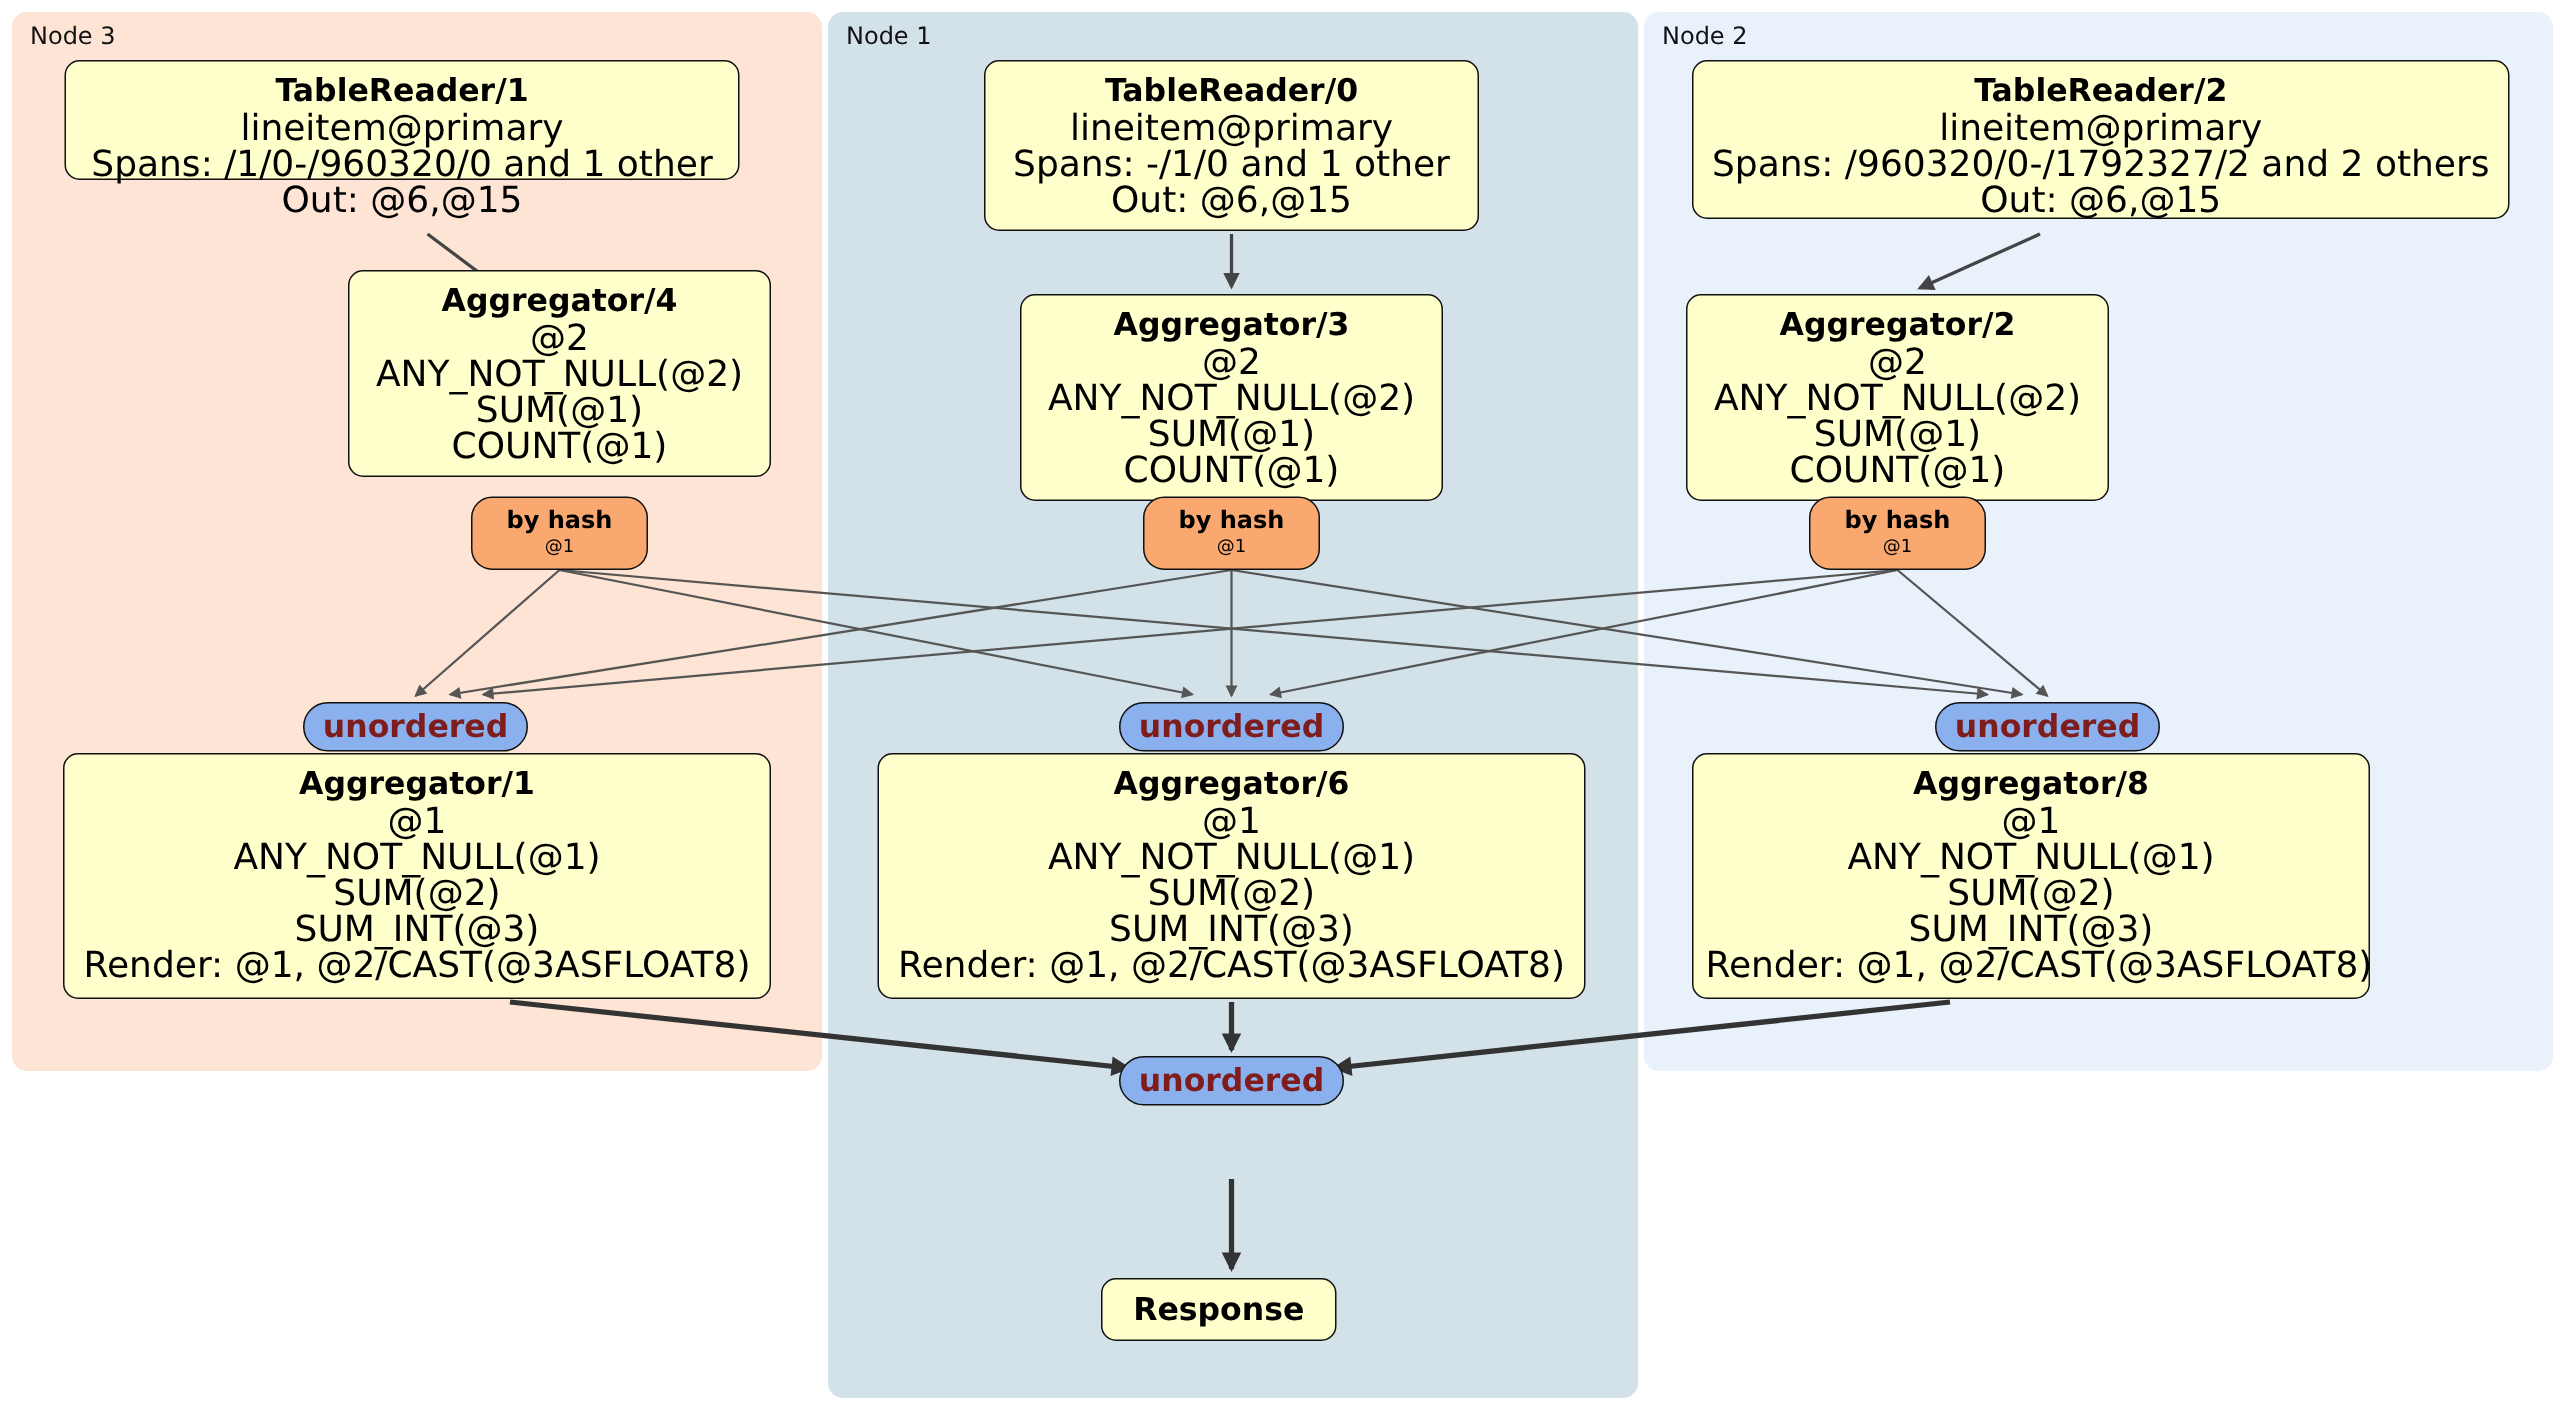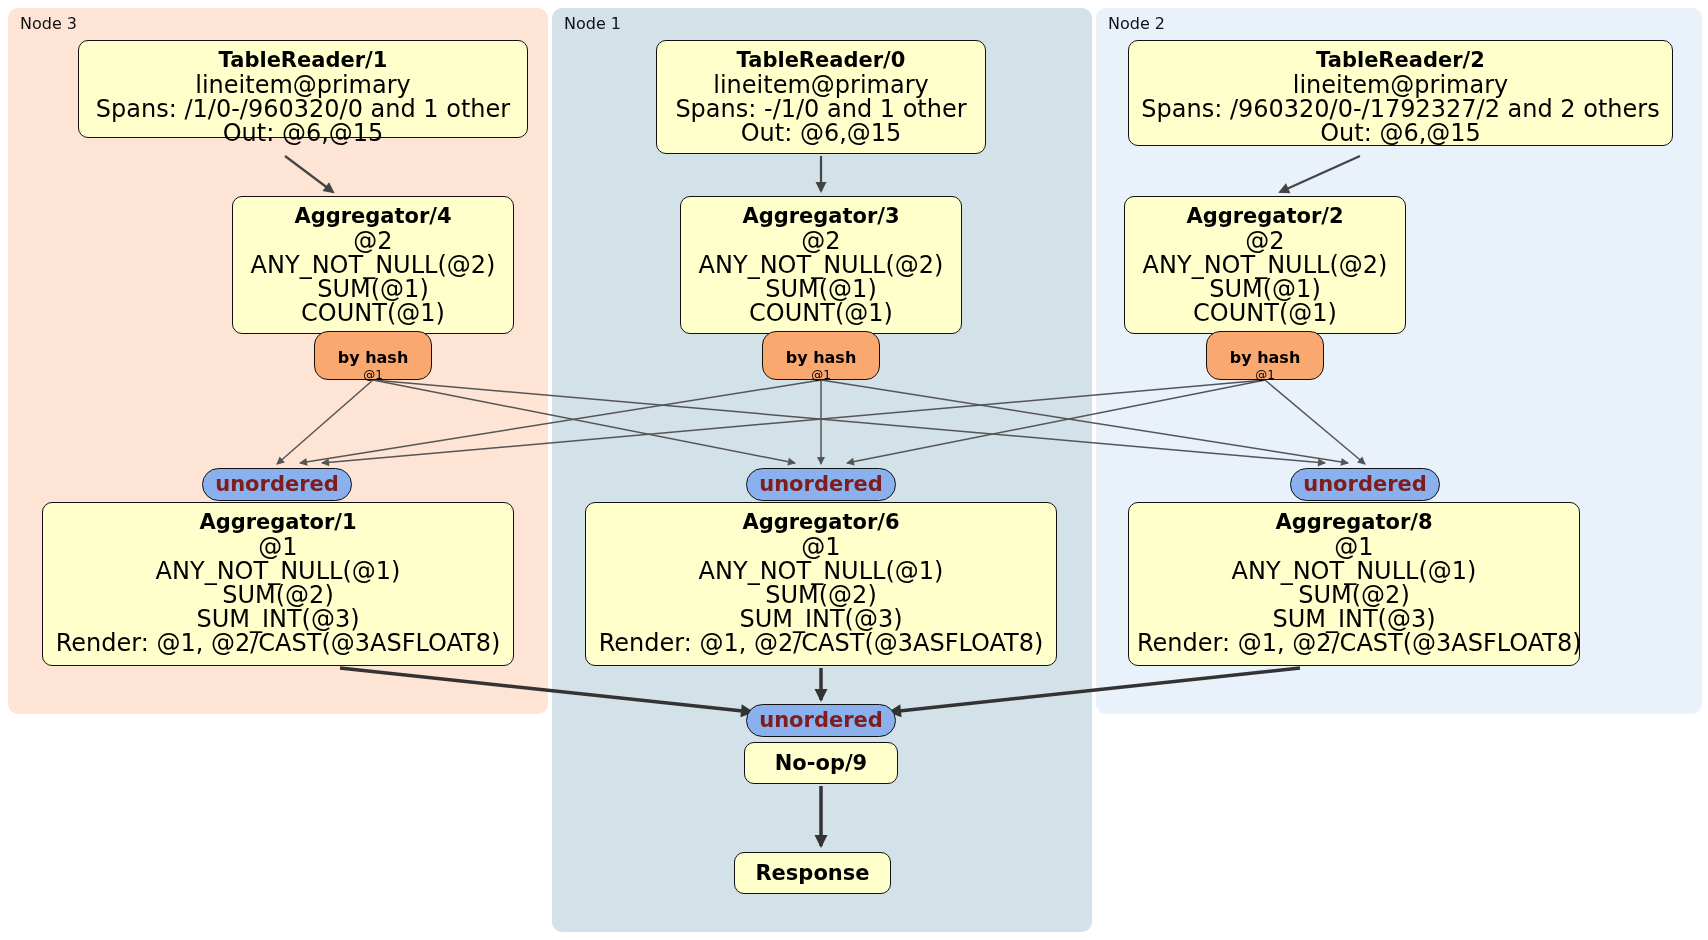--- a/index.html
+++ b/index.html
@@ -17,21 +17,21 @@
 
   .pbox { position:absolute; z-index:3; background:var(--box-bg,#ffffcc);
           border:1.5px solid #111; border-radius:10px; text-align:center;
           padding:6px 8px; color:#000; }
   .ptitle { font-size:21px; font-weight:bold; line-height:26px; white-space:nowrap; }
   .pline  { font-size:24px; line-height:24px; white-space:nowrap; }
   .pbox-small { display:flex; align-items:center; justify-content:center; padding:0; }
 
   .byhash { position:absolute; z-index:4; width:118px; height:49px;
             background:var(--by-hash-bg,#f9a870); border:1.5px solid #111;
-            border-radius:14px; text-align:center; padding-top:16px; color:#000; }
+            border-radius:14px; text-align:center; padding-top:5px; color:#000; }
   .byhash-label { font-size:16px; font-weight:bold; line-height:20px; }
   .byhash-sub { font-size:12px; line-height:15px; }
 
   .unordered { position:absolute; z-index:4; width:150px; height:33px;
                background:var(--unordered-bg,#8ab0ee); border:1.5px solid #111;
                border-radius:17px; text-align:center; font-size:21px;
                font-weight:bold; line-height:30px; color:#7f1d1d; }
 </style>
 </head>
 <body>
@@ -75,40 +75,40 @@
     <line x1="1265" y1="380" x2="847" y2="463" stroke="#555" stroke-width="1.5" marker-end="url(#arr-small)"></line>
     <line x1="1265" y1="380" x2="1365" y2="464" stroke="#555" stroke-width="1.5" marker-end="url(#arr-small)"></line>
 
     <line x1="340" y1="668" x2="752" y2="712" stroke="#333" stroke-width="3.5" marker-end="url(#arr-dark)"></line>
     <line x1="821" y1="668" x2="821" y2="700" stroke="#333" stroke-width="3.5" marker-end="url(#arr-dark)"></line>
     <line x1="1300" y1="668" x2="890" y2="712" stroke="#333" stroke-width="3.5" marker-end="url(#arr-dark)"></line>
 
     <line x1="821" y1="786" x2="821" y2="846" stroke="#333" stroke-width="3.5" marker-end="url(#arr-dark)"></line>
   </svg>
 
-  <div class="pbox" style="left:78px;top:40px;width:450px;height:98px">
+  <div class="pbox" style="left:43px;top:40px;width:450px;height:80px">
     <div class="ptitle">TableReader/1</div>
     <div class="pline">lineitem@primary</div>
     <div class="pline">Spans: /1/0-/960320/0 and 1 other</div>
     <div class="pline">Out: @6,@15</div>
   </div>
   <div class="pbox" style="left:656px;top:40px;width:330px;height:114px">
     <div class="ptitle">TableReader/0</div>
     <div class="pline">lineitem@primary</div>
     <div class="pline">Spans: -/1/0 and 1 other</div>
     <div class="pline">Out: @6,@15</div>
   </div>
   <div class="pbox" style="left:1128px;top:40px;width:545px;height:106px">
     <div class="ptitle">TableReader/2</div>
     <div class="pline">lineitem@primary</div>
     <div class="pline">Spans: /960320/0-/1792327/2 and 2 others</div>
     <div class="pline">Out: @6,@15</div>
   </div>
 
-  <div class="pbox" style="left:232px;top:196px;width:282px;height:138px">
+  <div class="pbox" style="left:232px;top:180px;width:282px;height:138px">
     <div class="ptitle">Aggregator/4</div>
     <div class="pline">@2</div>
     <div class="pline">ANY_NOT_NULL(@2)</div>
     <div class="pline">SUM(@1)</div>
     <div class="pline">COUNT(@1)</div>
   </div>
   <div class="pbox" style="left:680px;top:196px;width:282px;height:138px">
     <div class="ptitle">Aggregator/3</div>
     <div class="pline">@2</div>
     <div class="pline">ANY_NOT_NULL(@2)</div>
@@ -160,21 +160,18 @@
     <div class="ptitle">Aggregator/8</div>
     <div class="pline">@1</div>
     <div class="pline">ANY_NOT_NULL(@1)</div>
     <div class="pline">SUM(@2)</div>
     <div class="pline">SUM_INT(@3)</div>
     <div class="pline">Render: @1, @2/CAST(@3ASFLOAT8)</div>
   </div>
 
   <div class="unordered" style="left:746px;top:704px">unordered</div>
 
-  <div class="pbox pbox-small" style="left:744px;top:742px;width:154px;height:42px">
-    <div class="ptitle">No-op/9</div>
-  </div>
 
   <div class="pbox pbox-small" style="left:734px;top:852px;width:157px;height:42px">
     <div class="ptitle">Response</div>
   </div>
 
 </div>
 
 </body></html>

